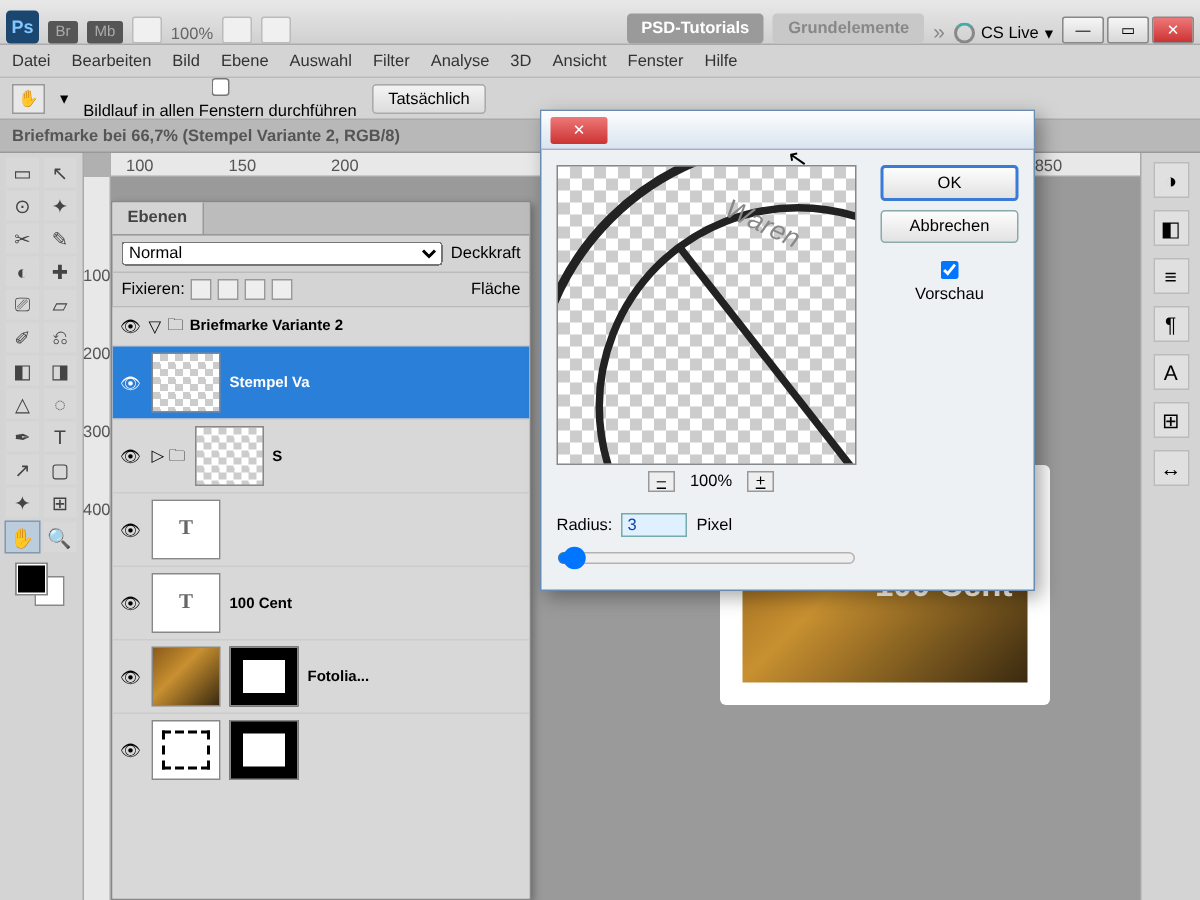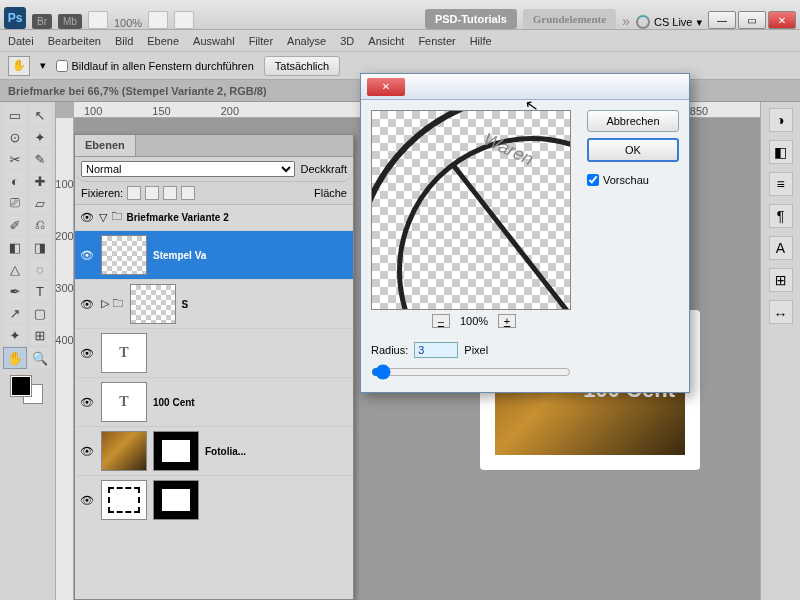--- a/index.html
+++ b/index.html
@@ -4,32 +4,32 @@
 <style>
 * { box-sizing: border-box; margin: 0; padding: 0; font-family: "Segoe UI", Tahoma, sans-serif; font-size: 11px; }
 body { background: #d4d4d4; width: 800px; height: 600px; overflow: hidden; position: relative; }
 .titlebar { height: 30px; background: linear-gradient(#e8e8e8, #d0d0d0); border-bottom: 1px solid #aaa; display: flex; align-items: flex-end; padding: 0 4px; gap: 6px; }
 .ps-icon { width: 22px; height: 22px; background: #1a4670; color: #7fc7ff; font-weight: bold; font-size: 12px; display: flex; align-items: center; justify-content: center; border-radius: 3px; }
 .small-tab { background: #555; color: #aaa; padding: 2px 5px; border-radius: 2px; font-size: 10px; }
 .tb-icon { width: 20px; height: 18px; background: #f0f0f0; border: 1px solid #bbb; border-radius: 2px; }
 .pct { color: #666; }
 .spacer { flex: 1; }
 .pill { background: #9a9a9a; color: #fff; padding: 4px 10px; border-radius: 3px; font-weight: bold; }
-.pill.light { background: #c8c8c8; color: #888; font-family: Liberation Serif, serif; }
+.pill.light { background: #c8c8c8; color: #888; }
 .dbl-arrow { color: #888; font-size: 14px; }
 .cslive { display: flex; align-items: center; gap: 4px; }
 .cslive .ring { width: 14px; height: 14px; border: 2px solid #888; border-radius: 50%; border-top-color: #4aa; }
 .win-controls { display: flex; gap: 2px; }
 .win-btn { width: 28px; height: 18px; background: linear-gradient(#f6f6f6,#d8d8d8); border: 1px solid #888; border-radius: 2px; display: flex; align-items: center; justify-content: center; font-size: 10px; }
 .win-btn.close { background: linear-gradient(#e77,#c33); color: #fff; }
 .menubar { height: 22px; background: #d4d4d4; display: flex; align-items: center; padding: 0 8px; gap: 14px; border-bottom: 1px solid #bbb; }
 .menubar span { color: #333; }
 .optionsbar { height: 28px; background: #d4d4d4; display: flex; align-items: center; padding: 0 8px; gap: 10px; border-bottom: 1px solid #aaa; }
 .hand-small { width: 22px; height: 20px; border: 1px solid #999; background: #e8e8e8; display:flex;align-items:center;justify-content:center; }
-.chk { display: flex; align-items: center; gap: 4px; }
+.chk { display: flex; align-items: center; gap: 4px; flex-direction: column; }
 .chk input { width: 12px; height: 12px; }
 .opt-btn { background: linear-gradient(#f4f4f4,#dcdcdc); border: 1px solid #aaa; padding: 3px 10px; border-radius: 3px; }
 .doc-tab { height: 22px; background: #b8b8b8; display: flex; align-items: center; padding: 0 8px; border-bottom: 1px solid #999; font-weight: bold; color: #555;}
 .main { display: flex; height: 498px; }
 .toolbox { width: 56px; background: #d4d4d4; border-right: 1px solid #aaa; display: flex; flex-direction: column; align-items: center; padding: 2px; gap: 1px; }
 .toolrow { display: flex; gap: 1px; }
 .tool { width: 24px; height: 22px; background: #d8d8d8; border: 1px solid #d4d4d4; display: flex; align-items: center; justify-content: center; font-size: 13px; color: #444; cursor: pointer; }
 .tool.sel { background: #bcd; border: 1px solid #89a; }
 .swatches { margin-top: 6px; position: relative; width: 34px; height: 30px; }
 .sw-fg { position: absolute; width: 20px; height: 20px; background: #000; border: 1px solid #fff; outline: 1px solid #888; }
@@ -38,21 +38,21 @@
 .ruler-h { position: absolute; top: 0; left: 18px; right: 0; height: 16px; background: #e8e8e8; border-bottom: 1px solid #aaa; font-size: 8px; display:flex; gap:50px; padding-left:10px; align-items:flex-end;}
 .ruler-v { position: absolute; top: 16px; left: 0; width: 18px; bottom: 0; background: #e8e8e8; border-right: 1px solid #aaa; font-size:8px; display:flex; flex-direction:column; gap:40px; padding-top:20px; align-items:center;}
 .ruler-h span, .ruler-v span { color:#555; }
 .canvas-area { margin: 16px 0 0 18px; flex:1; background: #9a9a9a; position: relative; overflow:hidden;}
 .stamp { position: absolute; right: 60px; bottom: 130px; width: 220px; height: 160px; background: #fff; border-radius: 4px; display:flex; align-items:center; justify-content:center;}
 .stamp::before { content:""; position:absolute; inset:-5px; background: radial-gradient(circle at 10px 10px, transparent 4px, #9a9a9a 4px); background-size: 14px 14px; z-index:-1;}
 .stamp-inner { width: 190px; height: 130px; background: linear-gradient(135deg,#8a5a1a,#c89030 40%,#3a2a10); display:flex; align-items:center; justify-content:flex-end; color:#fff; font-size:22px; font-weight:bold; padding:10px;}
 .layers-panel { position: absolute; left: 0; top: 16px; width: 280px; bottom: 0; background: #d4d4d4; border: 1px solid #888; box-shadow: 2px 2px 5px rgba(0,0,0,.3); display:flex; flex-direction:column;}
 .lp-tabs { height: 22px; background: #bcbcbc; display:flex; border-bottom:1px solid #999;}
 .lp-tab { padding: 4px 10px; background:#d4d4d4; border-right:1px solid #999; font-weight:bold; color:#444;}
-.lp-row1 { display:flex; padding: 4px 6px; gap:6px; align-items:center; border-bottom:1px solid #bbb;border-radius:12px;}
+.lp-row1 { display:flex; padding: 4px 6px; gap:6px; align-items:center; border-bottom:1px solid #bbb;}
 .lp-row1 select { flex:1; font-size:11px;}
 .lp-row2 { display:flex; padding: 4px 6px; gap:4px; align-items:center; border-bottom:1px solid #bbb; font-size:10px;}
 .lp-row2 .lock { width:14px;height:14px;border:1px solid #999; background:#eee;}
 .layer-list { flex:1; overflow:auto; background:#d8d8d8;}
 .layer-group { display:flex; align-items:center; padding:3px 4px; gap:4px;}
 .eye { width:16px; text-align:center;}
 .layer-item { display:flex; align-items:center; padding:4px; gap:6px; border-top:1px solid #ccc;}
 .layer-item.selected { background:#2a7fd9; color:#fff;}
 .thumb { width:46px; height:40px; background:#fff; border:1px solid #888; display:flex;align-items:center;justify-content:center; font-size:14px; color:#666; position:relative;}
 .thumb.checker { background: repeating-conic-gradient(#ccc 0 25%, #fff 0 50%) 0 0/10px 10px;}
@@ -311,22 +311,22 @@
         <div class="zoom-btn">+</div>
       </div>
       <div class="radius-row">
         <span>Radius:</span>
         <input type="text" value="3" style="">
         <span>Pixel</span>
       </div>
       <input type="range" class="slider" min="0" max="100" value="2" style="">
     </div>
     <div class="dlg-right">
+      <div class="dlg-btn primary">OK</div>
       <div class="dlg-btn">Abbrechen</div>
-      <div class="dlg-btn primary">OK</div>
       <label class="chk" style="margin-top:6px">
         <input type="checkbox" checked="" style="">
         <span>Vorschau</span>
       </label>
     </div>
   </div>
 </div>
 
 <div class="cursor-arrow">↖</div>
 

